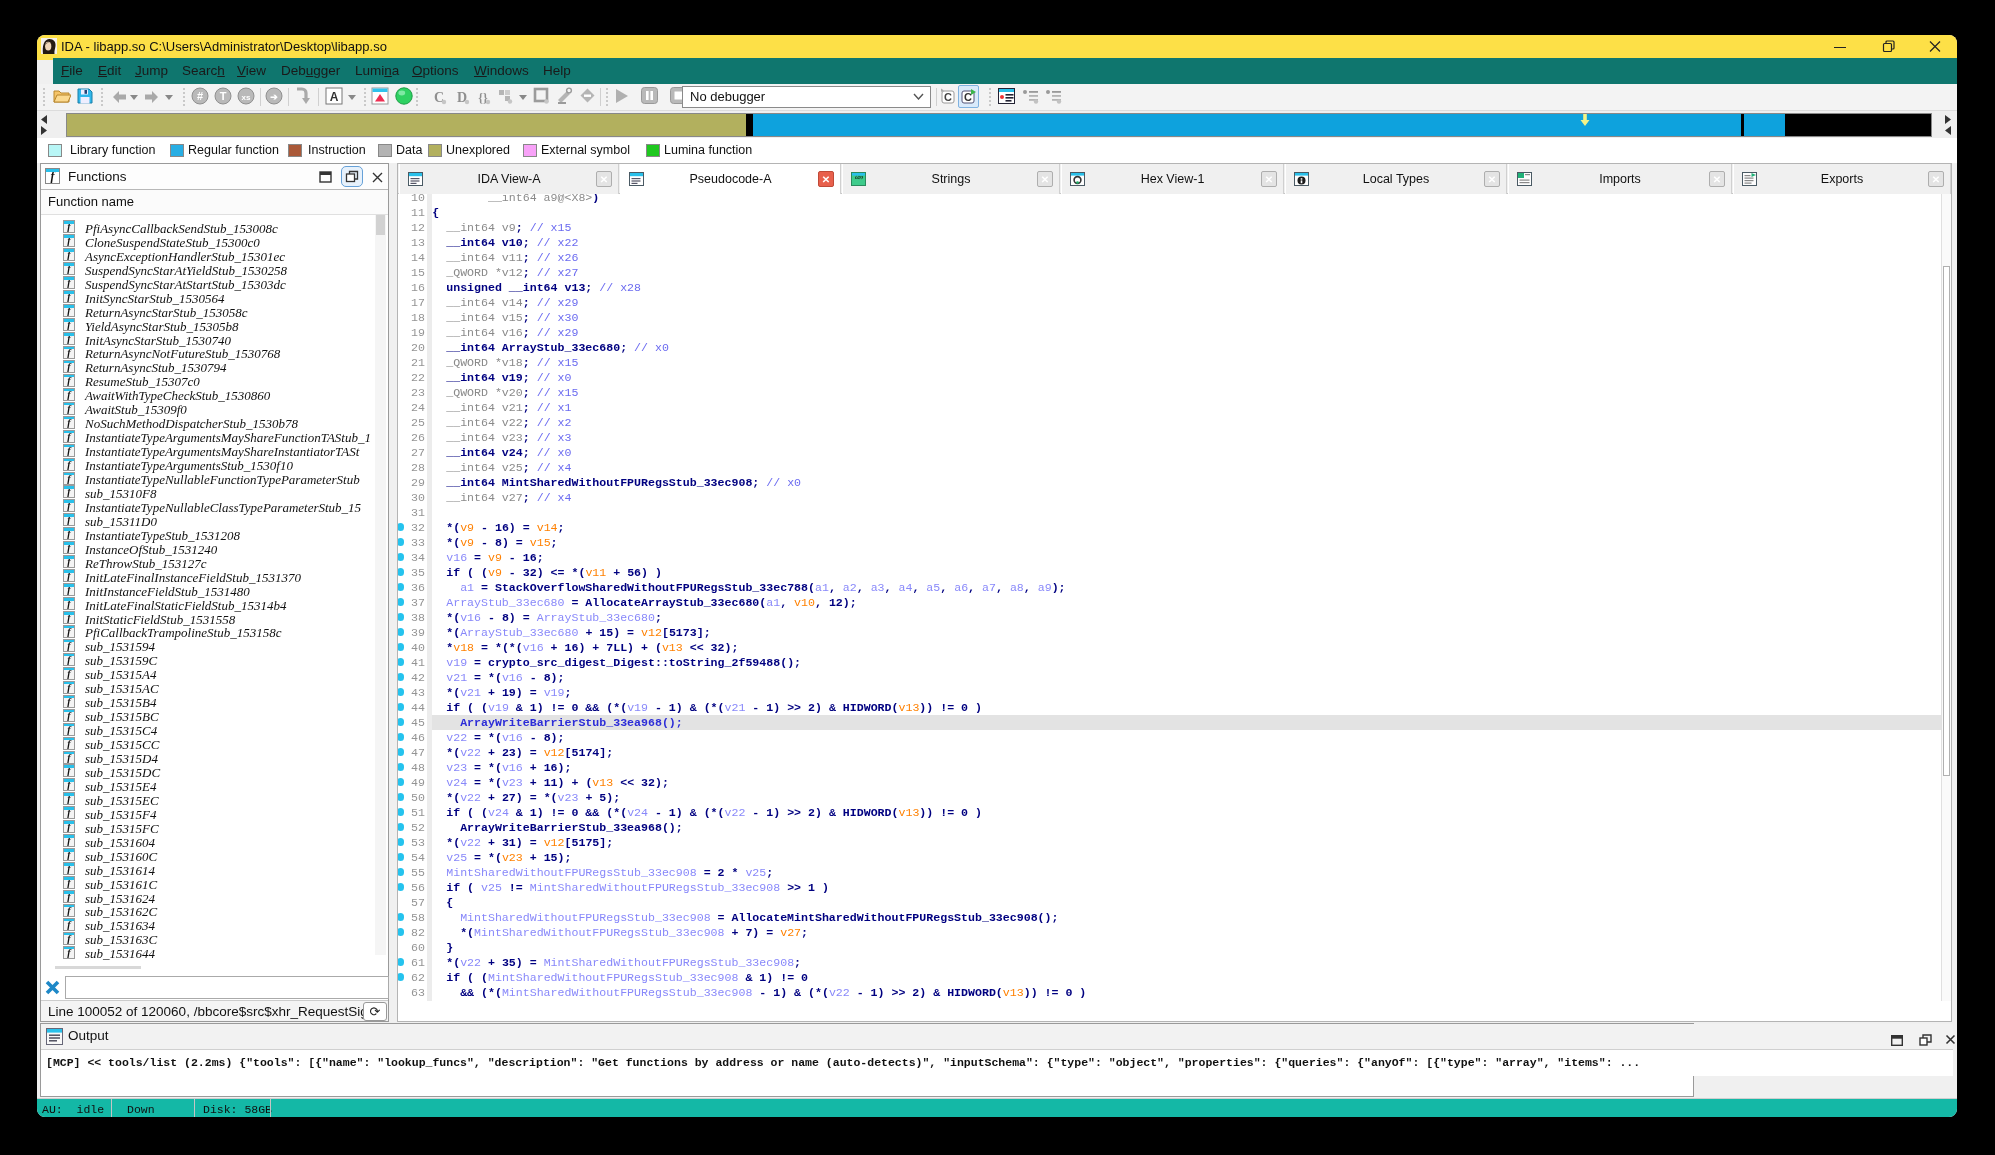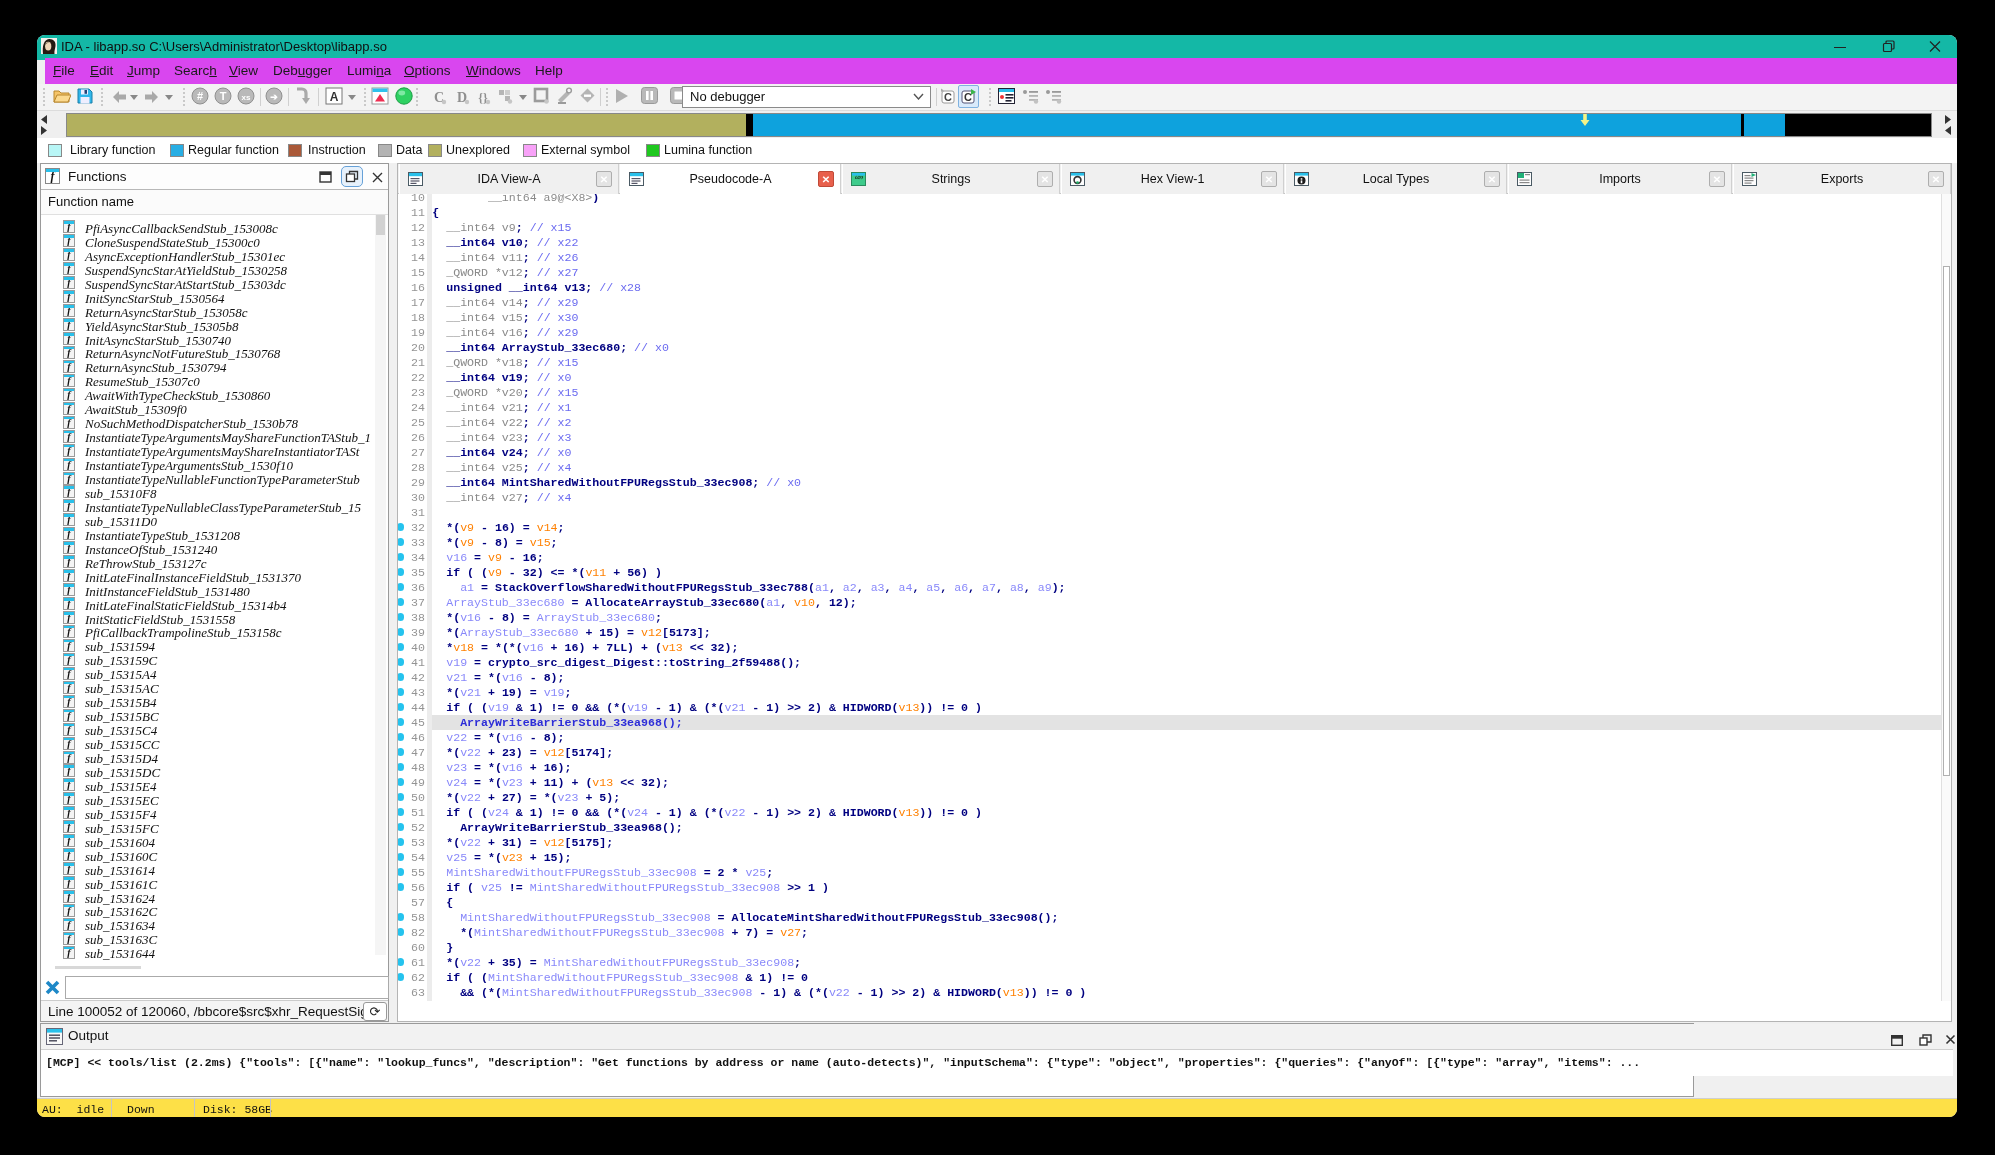--- a/index.html
+++ b/index.html
@@ -1,21 +1,21 @@
 <!DOCTYPE html>
 <html><head><meta charset="utf-8"><style>
 *{margin:0;padding:0;box-sizing:border-box}
 html,body{width:1995px;height:1155px;background:#000;overflow:hidden}
 body{font-family:"Liberation Sans",sans-serif;position:relative}
 #win{position:absolute;left:37px;top:35px;width:1920px;height:1082px;background:#f0f0f0;border-radius:8px;overflow:hidden}
 #win > div{position:absolute}
-.titlebar{left:0;top:0;width:1920px;height:25px;background:#14b8a6}
+.titlebar{left:0;top:0;width:1920px;height:25px;background:#fde047}
 .titlebar > *{position:absolute}
 .ttext{left:24px;top:4px;font-size:13px;color:#101010;white-space:pre}
-.menubar{left:8px;top:23px;width:1920px;height:26px;background:#d946ef}
+.menubar{left:16px;top:23px;width:1920px;height:26px;background:#0f766e}
 .menubar > span{position:absolute;top:5px;font-size:13.5px;color:#1a1a1a}
 .toolbar{left:0;top:49px;width:1920px;height:27px;background:#f3f3f3;border-bottom:1px solid #dcdcdc}
 .toolbar > div,.toolbar > span{position:absolute}
 .navrow{left:0;top:76px;width:1920px;height:27px;background:#efefef}
 .navrow > *{position:absolute}
 .legend{left:0;top:103px;width:1920px;height:25px;background:#fff}
 .legend > *{position:absolute}
 .legend .sq{top:6px;width:14px;height:13px;border:1px solid #888}
 .legend span.lb{top:5px;font-size:12.5px;color:#111}
 .main{left:0;top:128px;width:1920px;height:859px;background:#f0f0f0}
@@ -74,21 +74,21 @@
 .odock > div{position:absolute}
 .otitle{left:0;top:0;width:1912px;height:26px;background:#f2f2f2;border-bottom:1px solid #d0d0d0}
 .otitle > *{position:absolute}
 .otext{left:27px;top:4px;font-size:13.5px;color:#111}
 .ocontent{left:0;top:26px;width:1912px;height:26px;background:#fff}
 .ocontent > pre{position:absolute;left:5px;top:5px;font-size:11.5px;font-weight:bold;color:#101010}
 .pyrow{left:0;top:52px;width:1912px;height:21px;background:#fff}
 .pyrow > div{position:absolute}
 .pybtn{left:1px;top:0px;width:60px;height:20px;background:#fdfdfd;border:1px solid #b0b0b0;border-radius:3px;font-size:12.5px;color:#111;text-align:center;line-height:19px}
 .pyinput{left:64px;top:0px;width:1845px;height:20px;background:#fff;border-top:1px solid #c8c8c8}
-.statusbar{left:0;top:1063px;width:1920px;height:19px;background:#fde047;border-top:1px solid #cfcfcf}
+.statusbar{left:0;top:1063px;width:1920px;height:19px;background:#14b8a6;border-top:1px solid #cfcfcf}
 .statusbar > pre{position:absolute;top:2.5px;font-size:11.5px;color:#111}
 .statusbar > .vsep{position:absolute;width:1px;height:19px;background:#c4c4c4;top:0}
 svg{display:block}
 </style></head>
 <body>
 <div id="win">
   <div class="titlebar">
     <svg style="left:4px;top:3px" width="16" height="16" viewBox="0 0 16 16">
         <rect width="16" height="16" fill="#f4f0ec"></rect>
         <path d="M2 16 C1 8,3 1.5,8 1 C12.5 0.8,15 4,14.5 8 C14.2 11,13 13,13.5 16 Z" fill="#241a12"></path>

